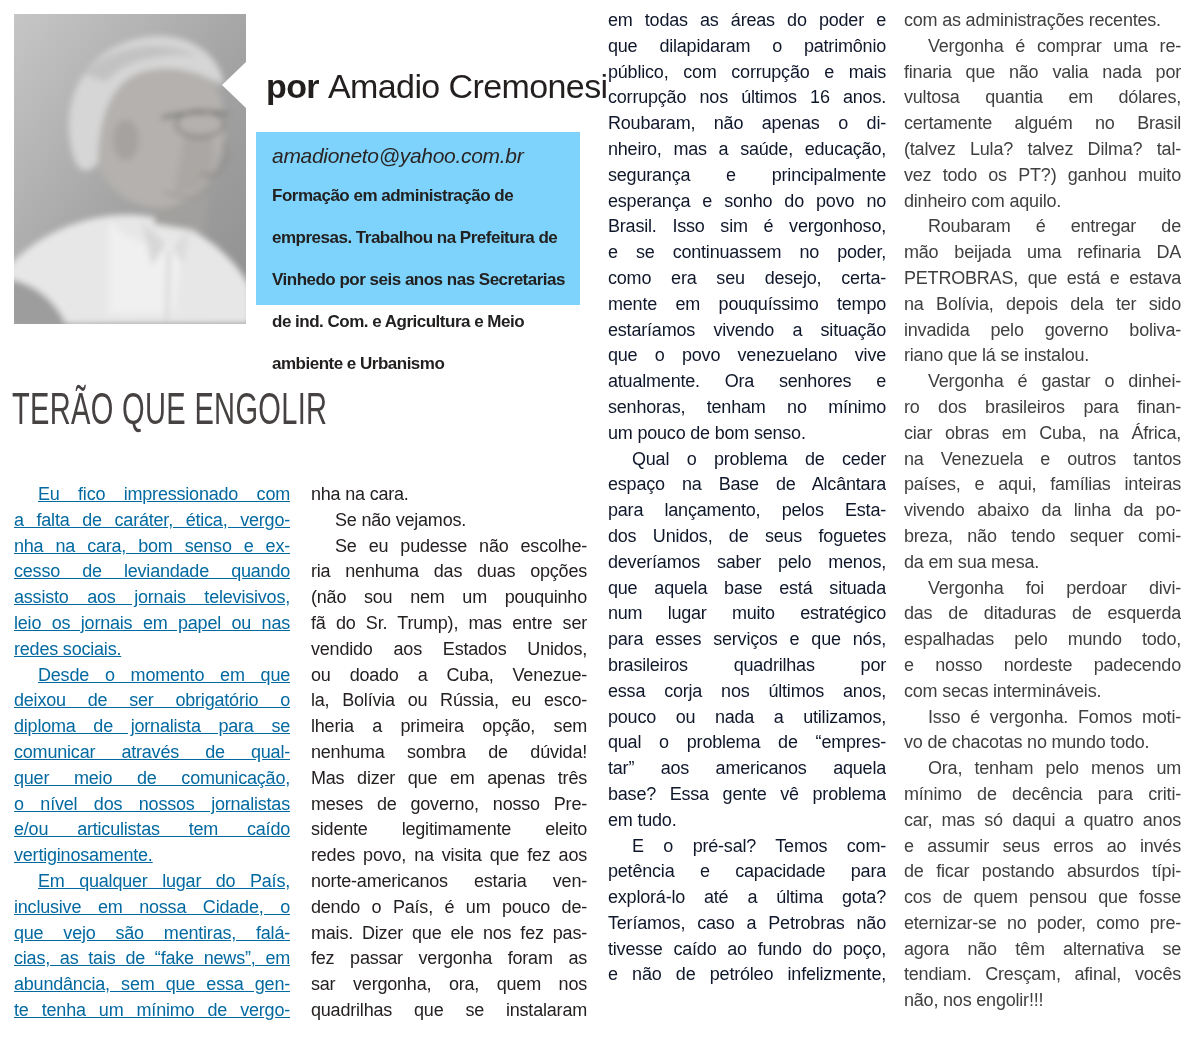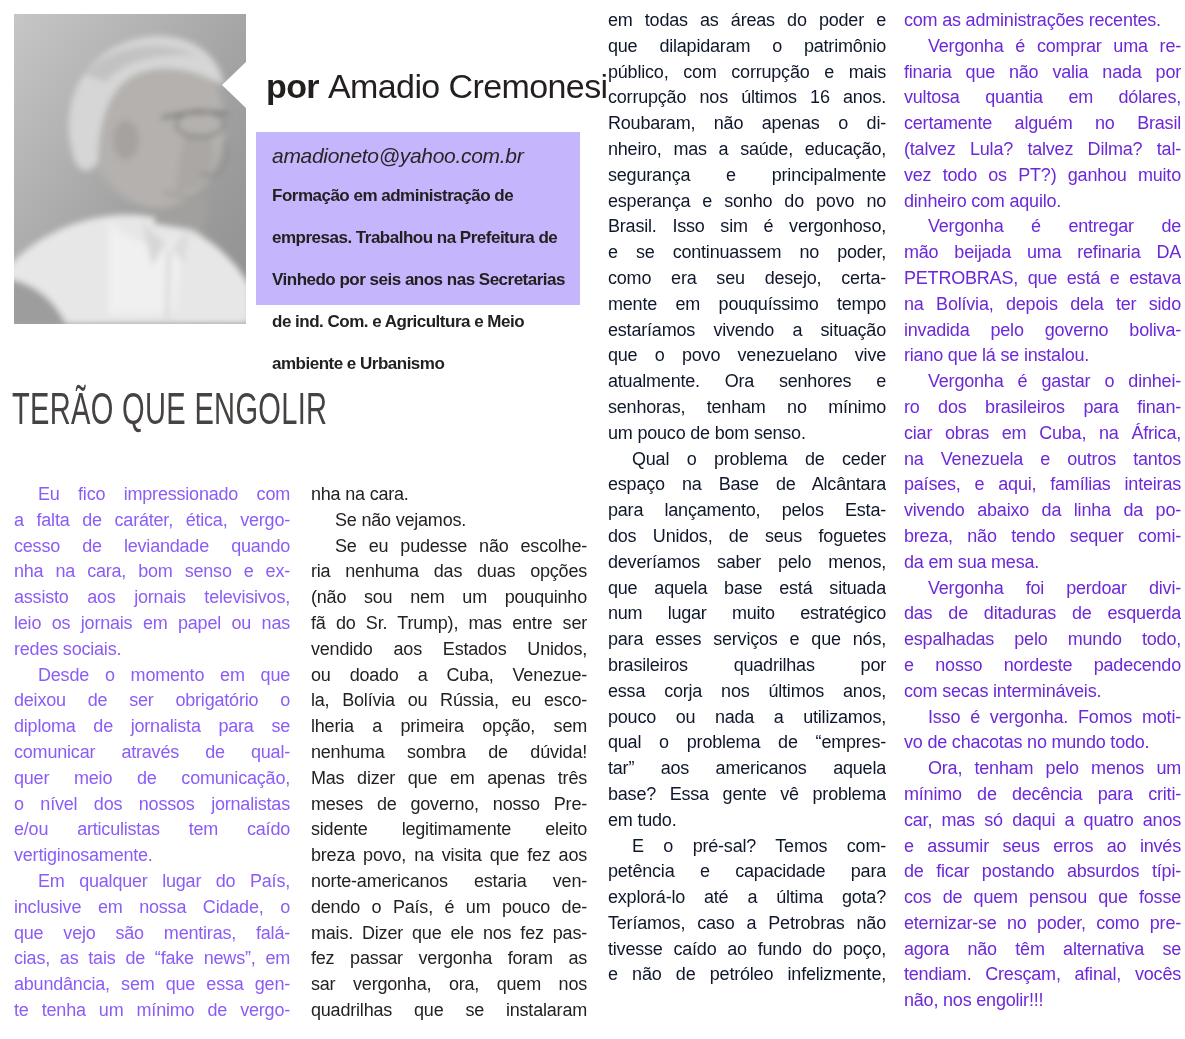--- a/index.html
+++ b/index.html
@@ -103,38 +103,38 @@
       </g>
     </svg>
   </div>
 
   <div class="bubble-tail"></div>
 
   <div class="byline">
     <span class="por">por</span><span class="author">Amadio Cremonesi</span>
   </div>
 
-  <div class="biobox" style="background: #c4b5fd;">
+  <div class="biobox" style="background: #7dd3fc;">
     <div class="email">amadioneto@yahoo.com.br</div>
     <div class="bio">
         <div>Formação em administração de</div>
         <div>empresas. Trabalhou na Prefeitura de</div>
         <div>Vinhedo por seis anos nas Secretarias</div>
         <div>de ind. Com. e Agricultura e Meio</div>
         <div>ambiente e Urbanismo</div>
       </div>
   </div>
 
   <h1 class="headline" style="color: rgb(71, 66, 66);">TERÃO QUE ENGOLIR</h1>
 
-  <div class="col col-1" style="color: #8b5cf6;">
+  <div class="col col-1" style="color: #0369a1; text-decoration: underline;">
       <div class="line ind">Eu fico impressionado com</div>
       <div class="line">a falta de caráter, ética, vergo-</div>
+      <div class="line">nha na cara, bom senso e ex-</div>
       <div class="line">cesso de leviandade quando</div>
-      <div class="line">nha na cara, bom senso e ex-</div>
       <div class="line">assisto aos jornais televisivos,</div>
       <div class="line">leio os jornais em papel ou nas</div>
       <div class="line end">redes sociais.</div>
       <div class="line ind">Desde o momento em que</div>
       <div class="line">deixou de ser obrigatório o</div>
       <div class="line">diploma de jornalista para se</div>
       <div class="line">comunicar através de qual-</div>
       <div class="line">quer meio de comunicação,</div>
       <div class="line">o nível dos nossos jornalistas</div>
       <div class="line">e/ou articulistas tem caído</div>
@@ -154,21 +154,21 @@
       <div class="line">(não sou nem um pouquinho</div>
       <div class="line">fã do Sr. Trump), mas entre ser</div>
       <div class="line">vendido aos Estados Unidos,</div>
       <div class="line">ou doado a Cuba, Venezue-</div>
       <div class="line">la, Bolívia ou Rússia, eu esco-</div>
       <div class="line">lheria a primeira opção, sem</div>
       <div class="line">nenhuma sombra de dúvida!</div>
       <div class="line">Mas dizer que em apenas três</div>
       <div class="line">meses de governo, nosso Pre-</div>
       <div class="line">sidente legitimamente eleito</div>
-      <div class="line">breza povo, na visita que fez aos</div>
+      <div class="line">redes povo, na visita que fez aos</div>
       <div class="line">norte-americanos estaria ven-</div>
       <div class="line">dendo o País, é um pouco de-</div>
       <div class="line">mais. Dizer que ele nos fez pas-</div>
       <div class="line">fez passar vergonha foram as</div>
       <div class="line">sar vergonha, ora, quem nos</div>
       <div class="line">quadrilhas que se instalaram</div>
     </div>
   <div class="col col-3" style="color: #0f172a;">
       <div class="line">em todas as áreas do poder e</div>
       <div class="line">que dilapidaram o patrimônio</div>
@@ -202,30 +202,30 @@
       <div class="line">tar” aos americanos aquela</div>
       <div class="line">base? Essa gente vê problema</div>
       <div class="line end">em tudo.</div>
       <div class="line ind">E o pré-sal? Temos com-</div>
       <div class="line">petência e capacidade para</div>
       <div class="line">explorá-lo até a última gota?</div>
       <div class="line">Teríamos, caso a Petrobras não</div>
       <div class="line">tivesse caído ao fundo do poço,</div>
       <div class="line">e não de petróleo infelizmente,</div>
     </div>
-  <div class="col col-4" style="color: #6d28d9;">
+  <div class="col col-4" style="color: #404040;">
       <div class="line end">com as administrações recentes.</div>
       <div class="line ind">Vergonha é comprar uma re-</div>
       <div class="line">finaria que não valia nada por</div>
       <div class="line">vultosa quantia em dólares,</div>
       <div class="line">certamente alguém no Brasil</div>
       <div class="line">(talvez Lula? talvez Dilma? tal-</div>
       <div class="line">vez todo os PT?) ganhou muito</div>
       <div class="line end">dinheiro com aquilo.</div>
-      <div class="line ind">Vergonha é entregar de</div>
+      <div class="line ind">Roubaram é entregar de</div>
       <div class="line">mão beijada uma refinaria DA</div>
       <div class="line">PETROBRAS, que está e estava</div>
       <div class="line">na Bolívia, depois dela ter sido</div>
       <div class="line">invadida pelo governo boliva-</div>
       <div class="line end">riano que lá se instalou.</div>
       <div class="line ind">Vergonha é gastar o dinhei-</div>
       <div class="line">ro dos brasileiros para finan-</div>
       <div class="line">ciar obras em Cuba, na África,</div>
       <div class="line">na Venezuela e outros tantos</div>
       <div class="line">países, e aqui, famílias inteiras</div>

